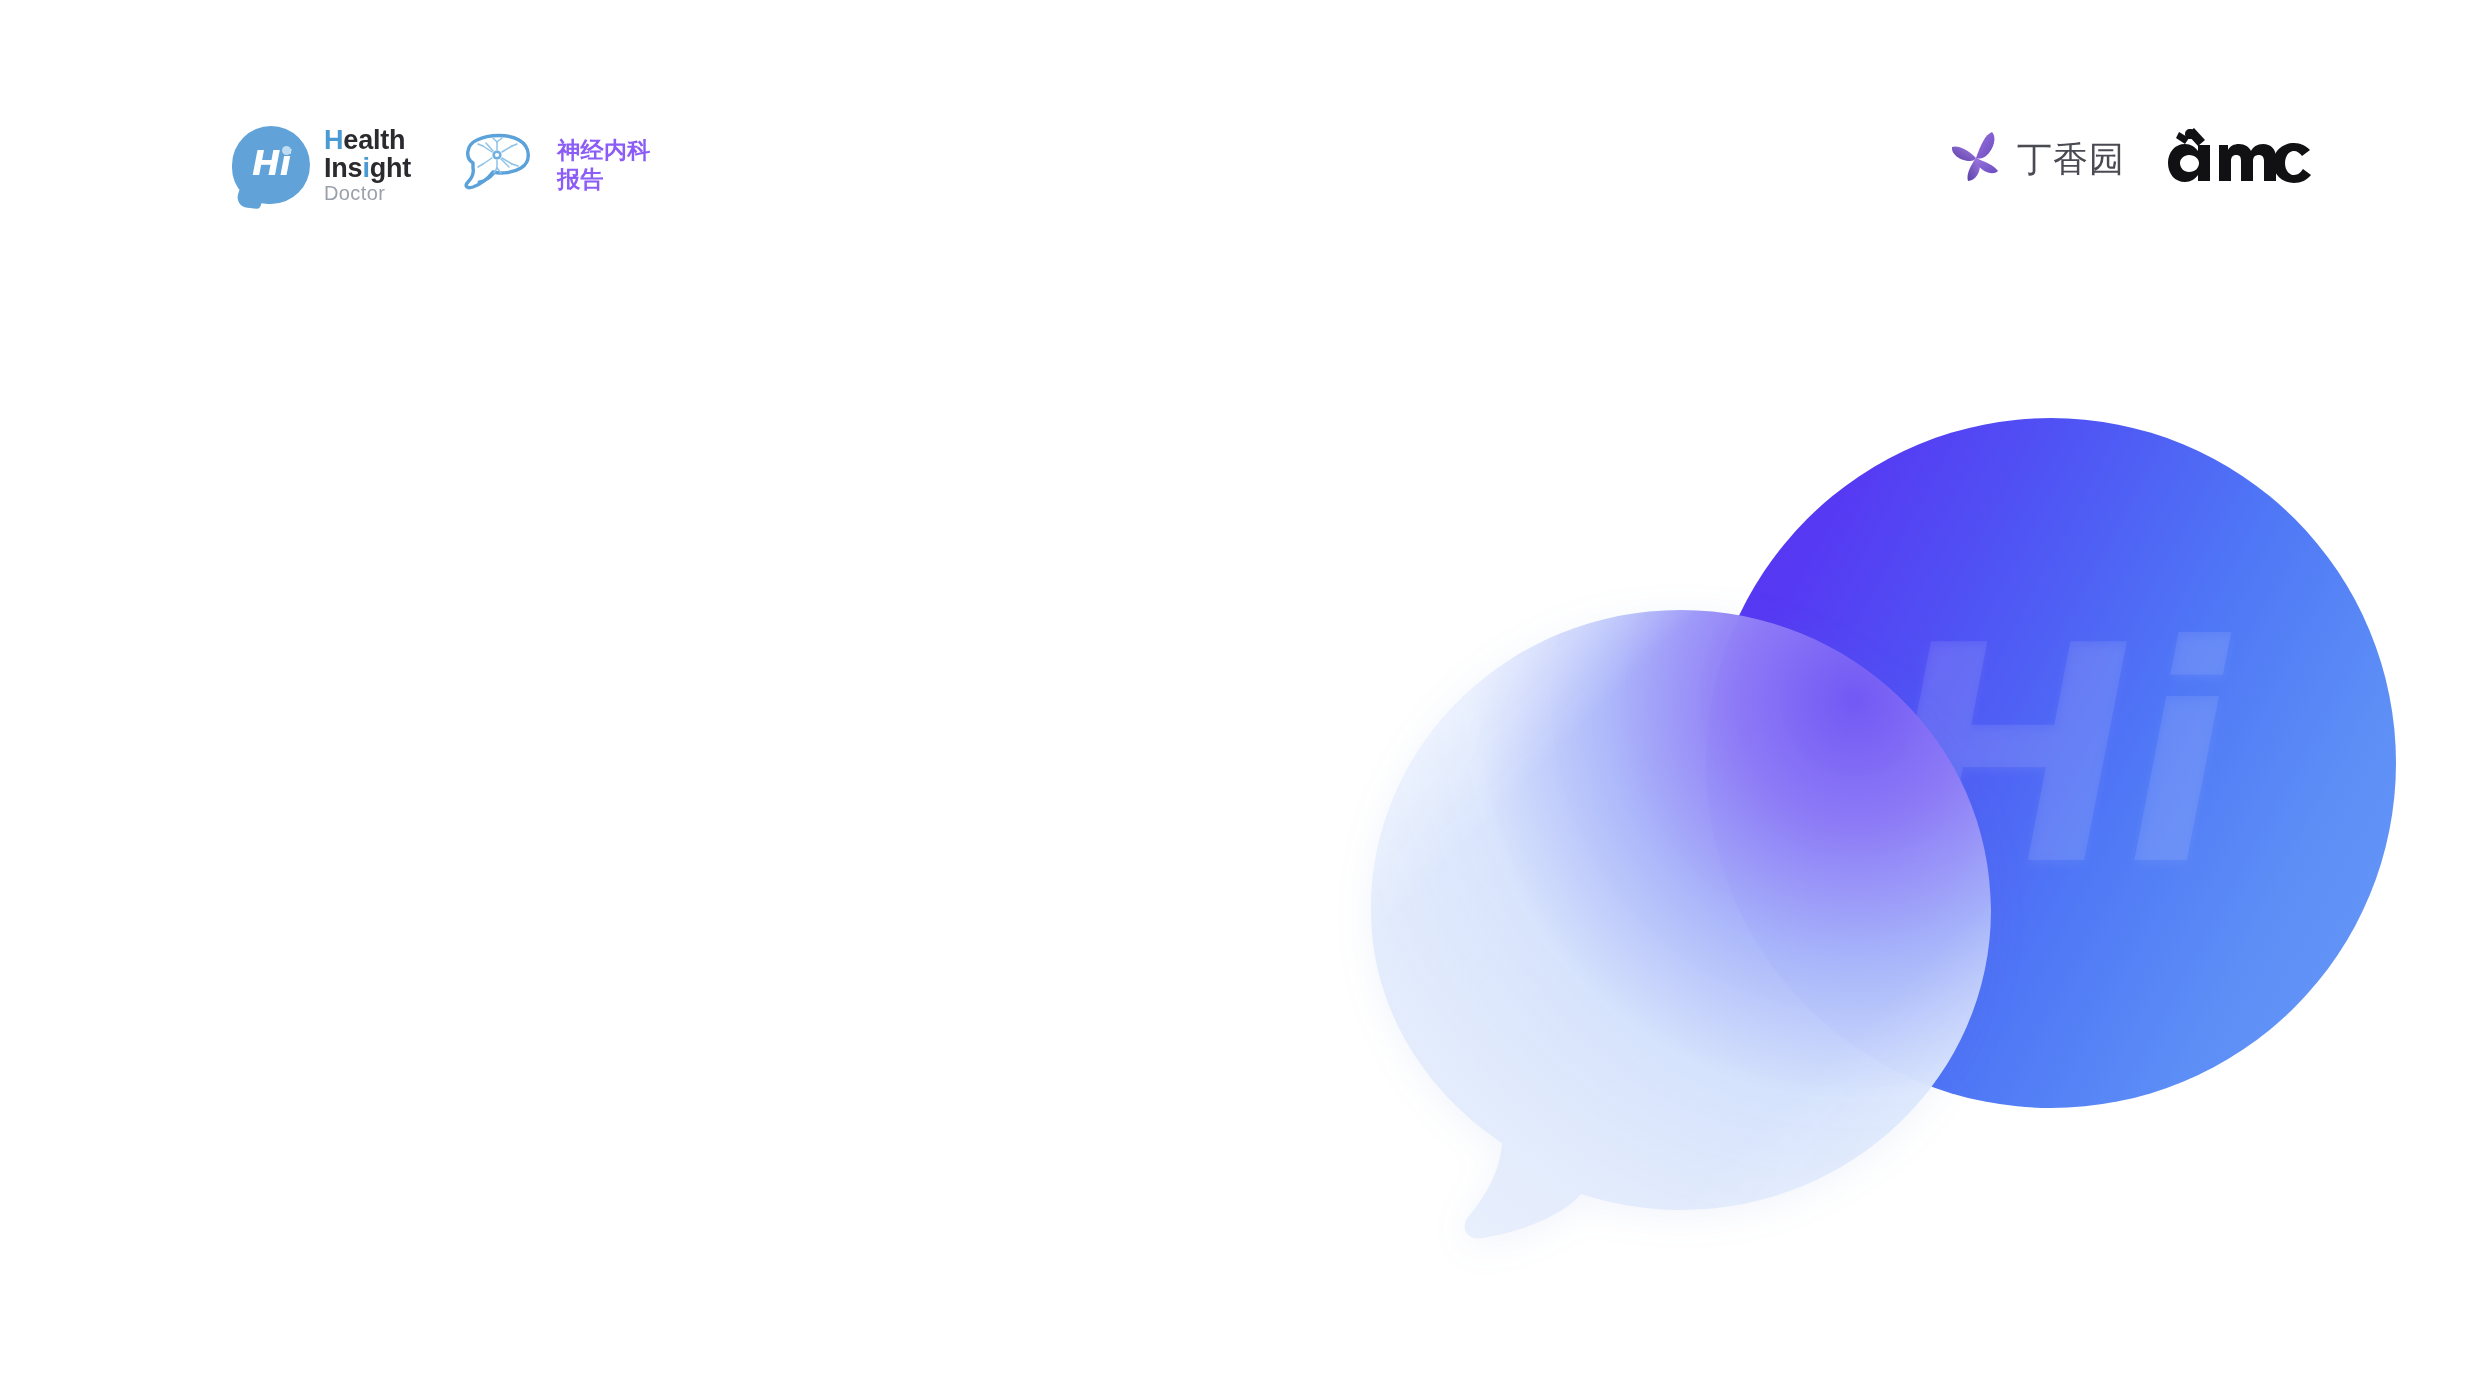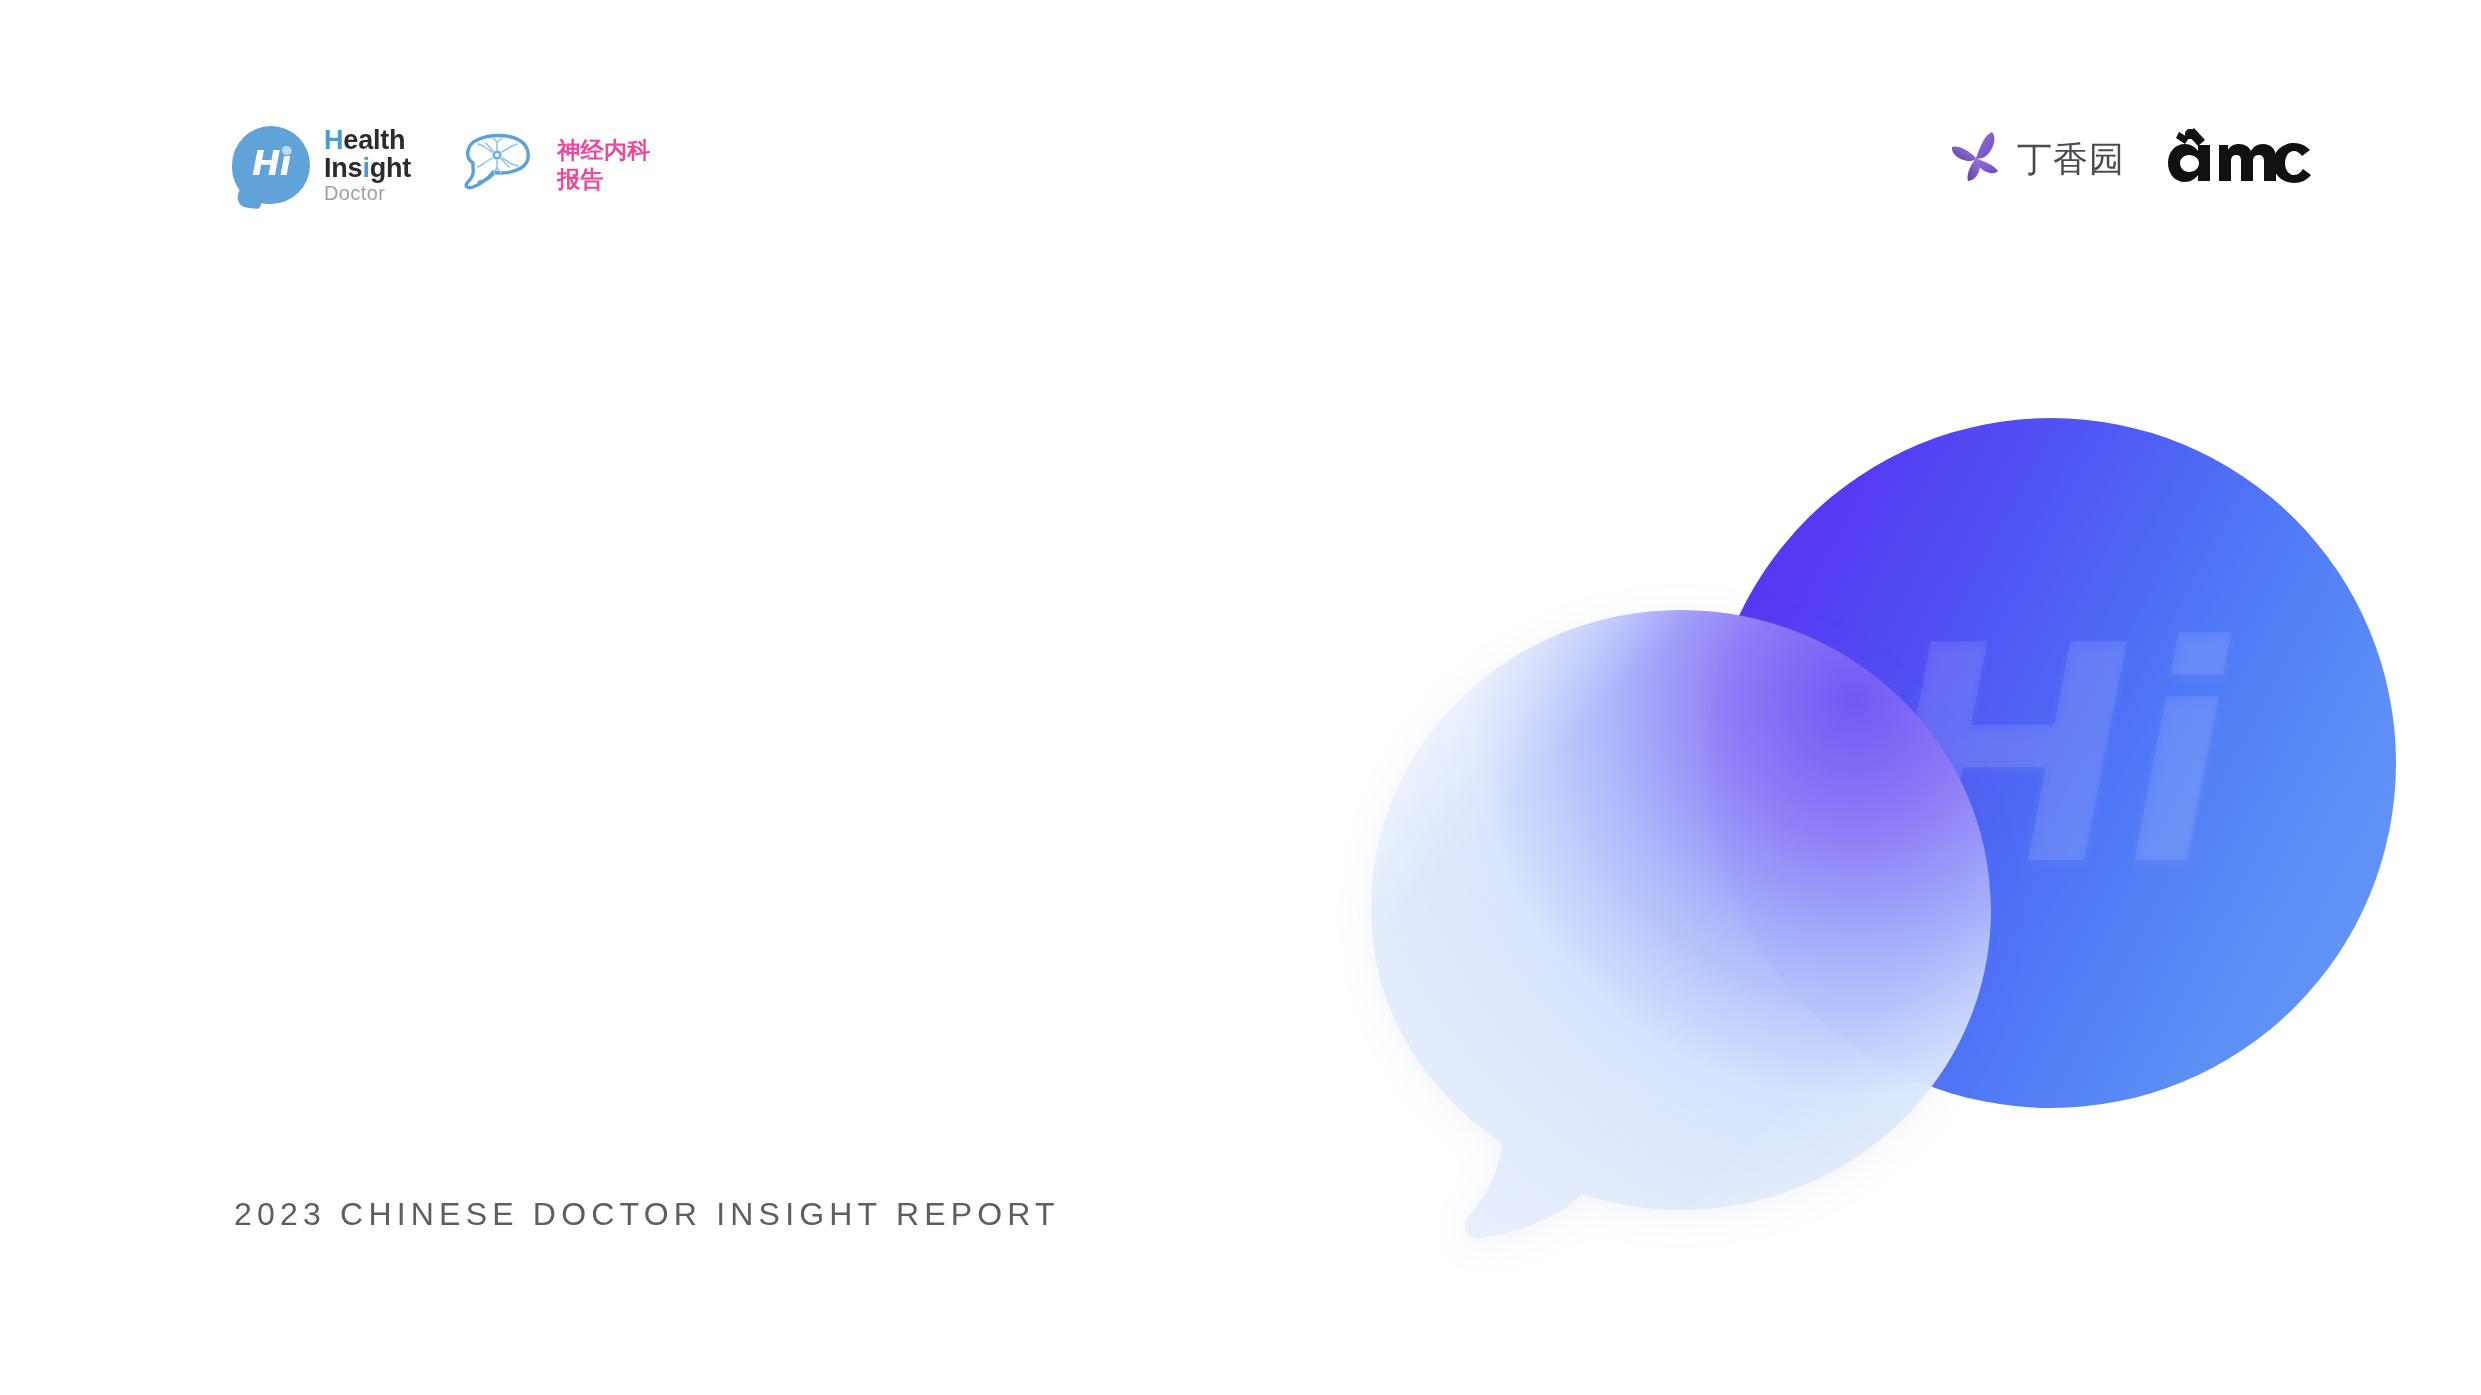--- a/index.html
+++ b/index.html
@@ -108,21 +108,21 @@
     gap: 16px;
   }
   .brain-mark {
     width: 84px;
     height: 66px;
     flex: 0 0 auto;
   }
   .neuro-words {
     font-size: 23px;
     font-weight: 700;
-    color: #ec4899;
+    color: #8b5cf6;
     line-height: 1.26;
     letter-spacing: 0.4px;
     white-space: nowrap;
   }
 
   .header-right {
     position: absolute;
     right: 168px;
     top: 126px;
     display: flex;
@@ -350,15 +350,14 @@
     <div class="disc">
       <div class="disc-watermark">Hi</div>
     </div>
     <div class="bubble-art">
       <div class="bubble-shape"></div>
       <div class="bubble-rim"></div>
     </div>
   </div>
 
 
-  <div class="subtitle-en">2023 CHINESE DOCTOR INSIGHT REPORT</div>
 
 </div>
 
 </body></html>

